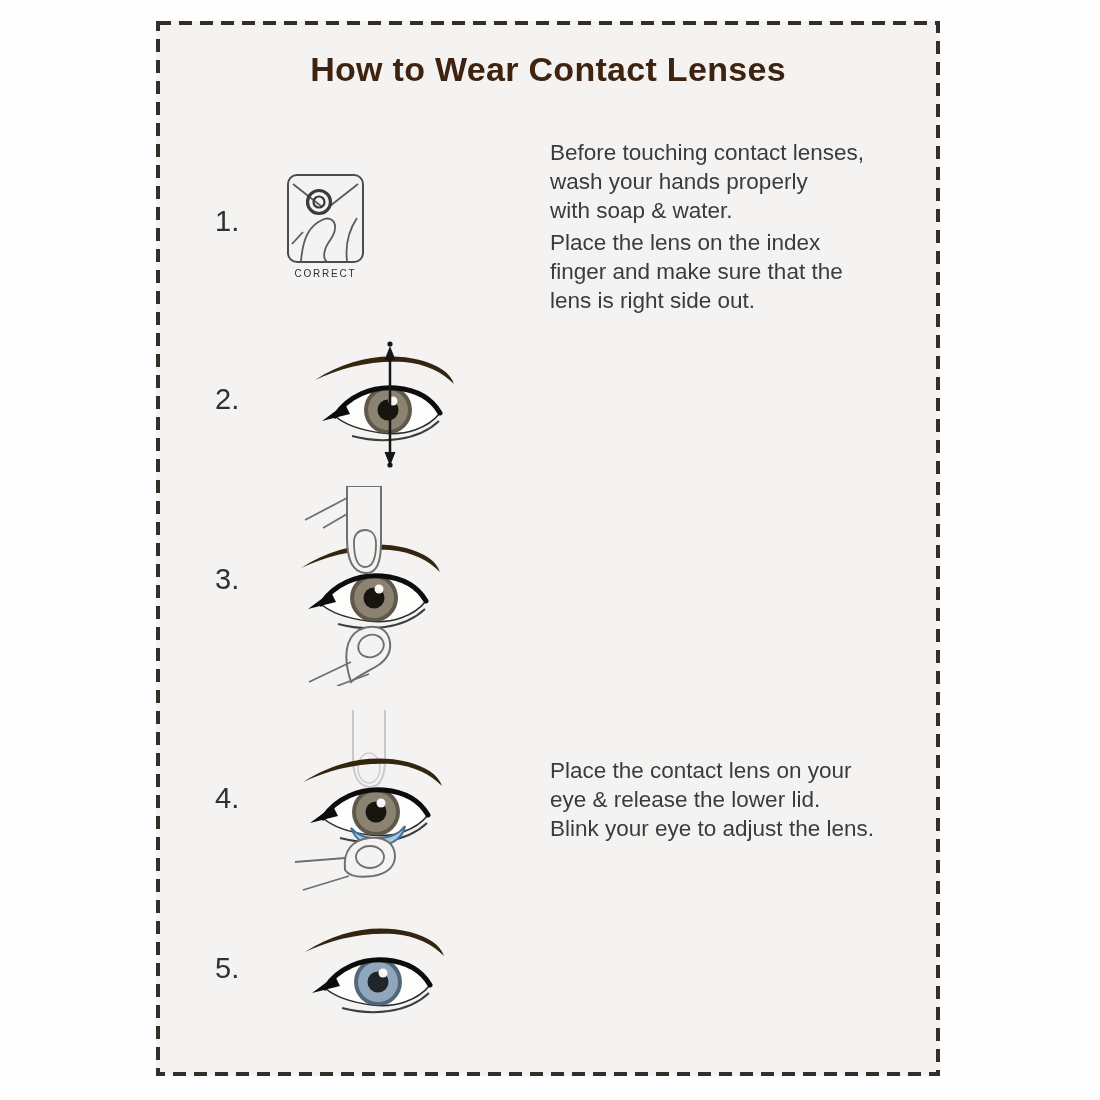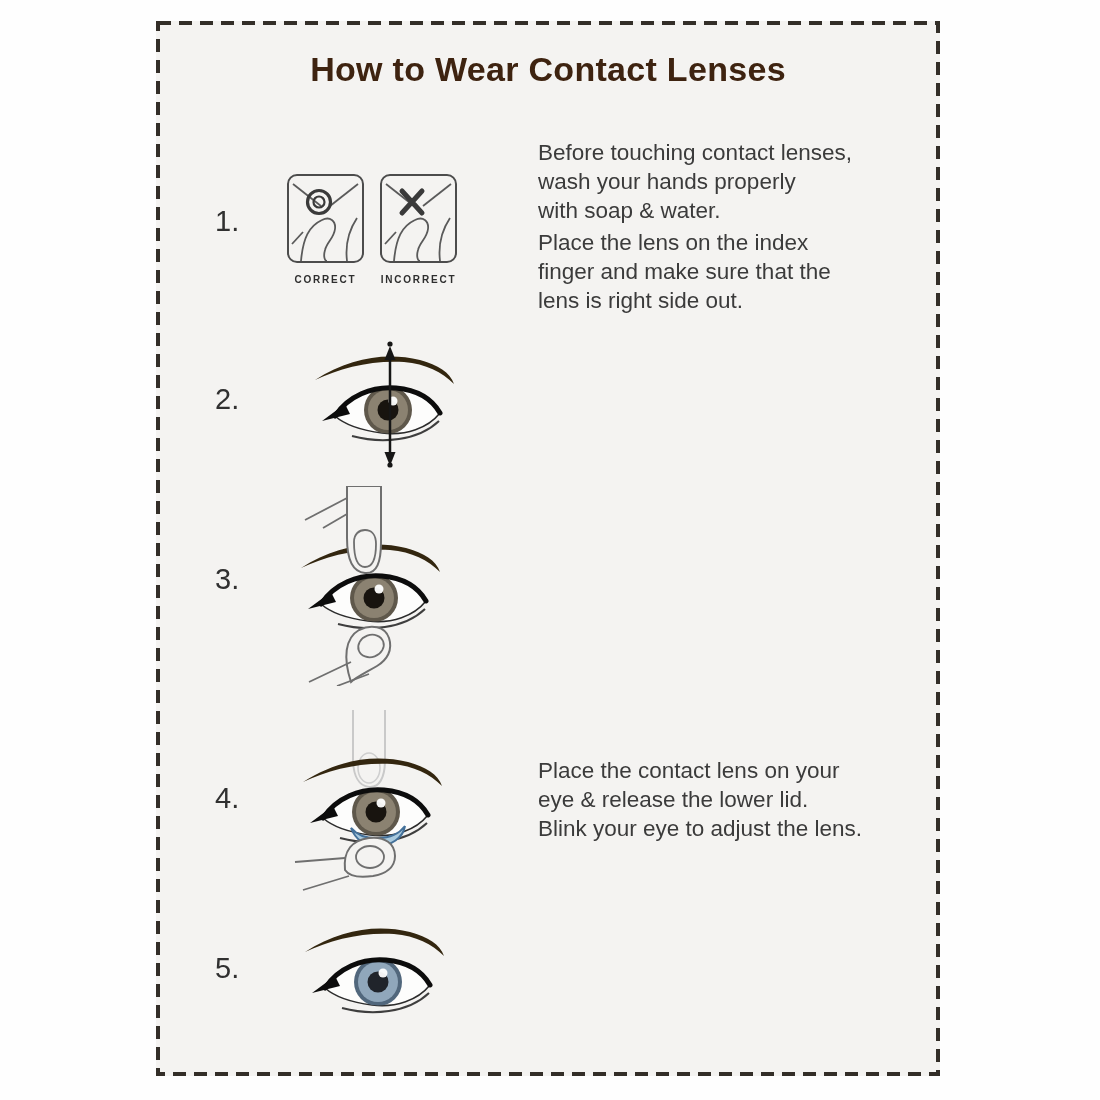--- a/index.html
+++ b/index.html
@@ -10,30 +10,30 @@
   }
   .canvas{position:relative;width:1100px;height:1096px;overflow:hidden;}
   .page-bg{position:absolute;left:156px;top:21px;width:784px;height:1055px;background:#f4f3f1;}
   .border-svg{position:absolute;left:0;top:0;width:1100px;height:1100px;pointer-events:none;}
   .title{
     position:absolute;left:156px;top:50px;width:784px;text-align:center;
     font-size:34px;font-weight:bold;color:#3e2310;letter-spacing:0.3px;
   }
   .step-num{position:absolute;left:215px;font-size:29px;color:#303030;}
   .step-text{position:absolute;left:538px;font-size:22.5px;color:#3b3b3b;line-height:29px;}
-  .step-text p{margin:0 0 3px 0;white-space:pre-line;}
+  .step-text p{margin:0 0 3px 12px;white-space:pre-line;}
   .art{position:absolute;}
   .lens-boxes{position:absolute;left:287px;top:174px;display:flex;gap:16px;}
   .lens-box-wrap{display:flex;flex-direction:column;align-items:center;}
   .lens-box{
     width:73px;height:85px;border:2.5px solid #4c4c4c;border-radius:10px;
     display:block;background:transparent;
   }
   .box-label{
-    margin-top:11px;font-size:10px;font-weight:bold;letter-spacing:1.8px;
+    margin-top:5px;font-size:10px;font-weight:normal;letter-spacing:1.8px;
     color:#2e2e2e;text-align:left;white-space:nowrap;
   }
 </style>
 </head>
 <body>
 
 <div class="canvas">
 
   <div class="page-bg"></div>
 
@@ -72,33 +72,20 @@
         <path d="M69,8 L41,30" stroke="#5a5a5a" stroke-width="1.8" fill="none"></path>
         <path d="M12,85 C14,62 20,50 33,44 C41,40 47,45 46,53 C45,62 38,66 36,74 C34,81 36,85 38,85" stroke="#5a5a5a" stroke-width="1.8" fill="none"></path>
         <path d="M68,42 C60,54 56,68 58,85" stroke="#5a5a5a" stroke-width="1.8" fill="none"></path>
         <path d="M3,68 L14,56" stroke="#5a5a5a" stroke-width="1.8" fill="none"></path>
         <g>
           <circle cx="30" cy="26" r="11.5" stroke="#3a3a3a" stroke-width="3.2" fill="none"></circle>
           <circle cx="30" cy="26" r="5.5" stroke="#3a3a3a" stroke-width="2.2" fill="none"></circle>
         </g>
       </svg>
       <div class="box-label">CORRECT</div>
-    </div>
-    <div class="lens-box-wrap">
-      <svg class="lens-box" viewBox="0 0 73 85">
-        <path d="M4,8 L32,30" stroke="#5a5a5a" stroke-width="1.8" fill="none"></path>
-        <path d="M69,8 L41,30" stroke="#5a5a5a" stroke-width="1.8" fill="none"></path>
-        <path d="M12,85 C14,62 20,50 33,44 C41,40 47,45 46,53 C45,62 38,66 36,74 C34,81 36,85 38,85" stroke="#5a5a5a" stroke-width="1.8" fill="none"></path>
-        <path d="M68,42 C60,54 56,68 58,85" stroke="#5a5a5a" stroke-width="1.8" fill="none"></path>
-        <path d="M3,68 L14,56" stroke="#5a5a5a" stroke-width="1.8" fill="none"></path>
-        <g>
-          <path d="M20,15 L40,37 M40,15 L20,37" stroke="#3a3a3a" stroke-width="5" stroke-linecap="round" fill="none"></path>
-        </g>
-      </svg>
-      <div class="box-label">INCORRECT</div>
     </div>
   </div>
   <div class="step-text" style="top:138px">
     <p>Before touching contact lenses,
 wash your hands properly
 with soap &amp; water.</p>
     <p>Place the lens on the index
 finger and make sure that the
 lens is right side out.</p>
   </div>

